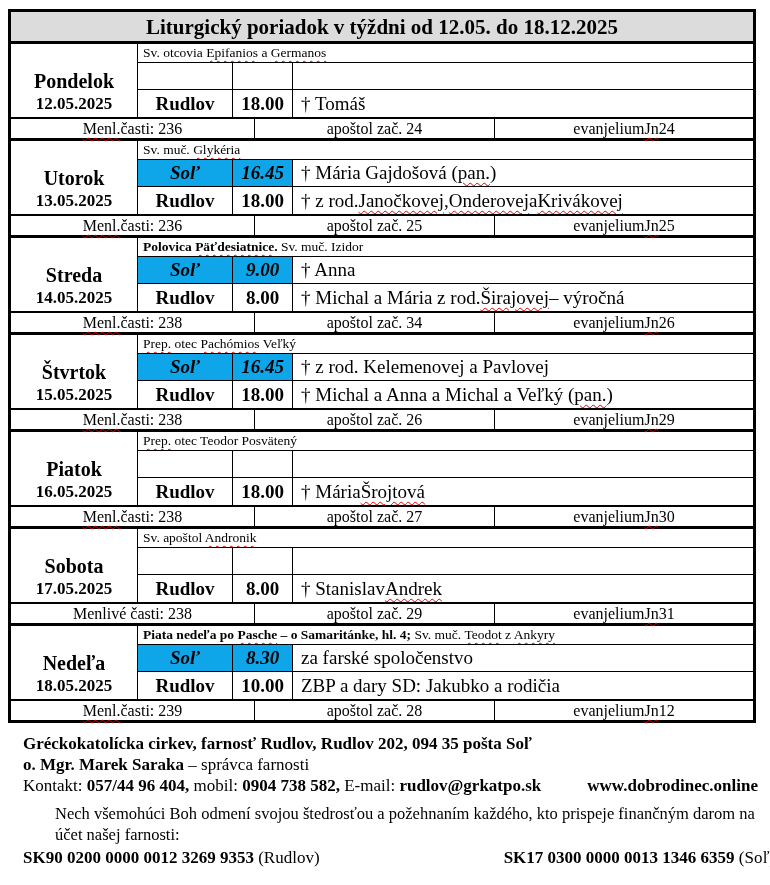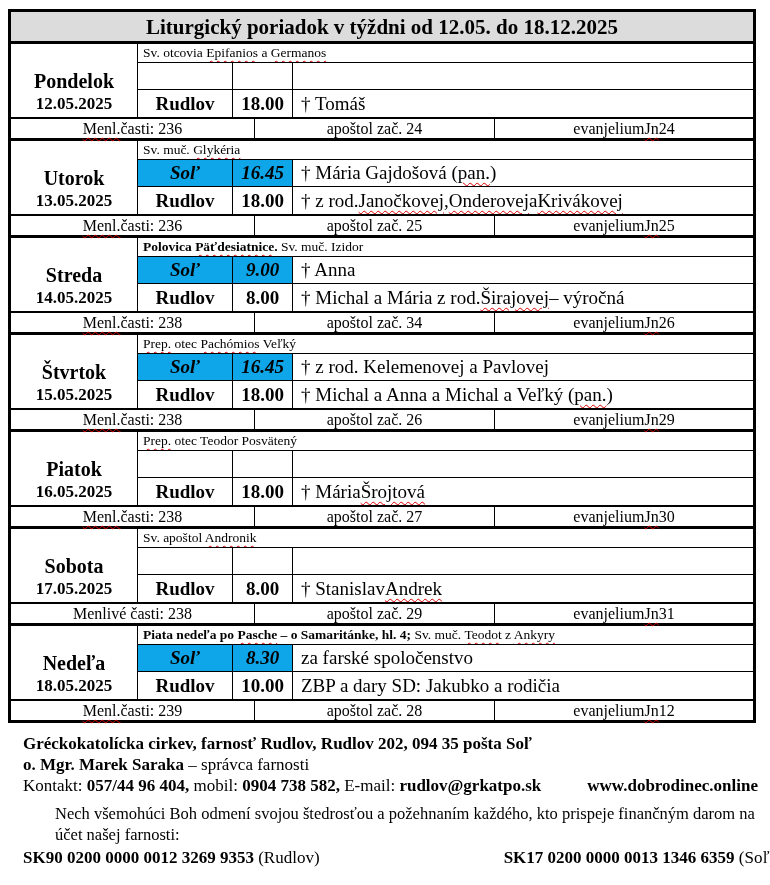--- a/index.html
+++ b/index.html
@@ -365,17 +365,17 @@
 </div>
   </div>
 
   <div class="parish-footer">
     <div class="f-line"><span class="b">Gréckokatolícka cirkev, farnosť Rudlov, Rudlov 202, 094 35 pošta Soľ</span></div>
     <div class="f-line"><span class="b">o. Mgr. Marek Saraka</span><span> – správca farnosti</span></div>
     <div class="f-line"><span>Kontakt: </span><span class="b">057/44 96 404,</span><span> mobil: </span><span class="b">0904 738 582,</span><span> E-mail: </span><span class="b">rudlov@grkatpo.sk</span><span class="b gap">www.dobrodinec.online</span></div>
     <div class="appeal">Nech všemohúci Boh odmení svojou štedrosťou a požehnaním každého, kto prispeje finančným darom na účet našej farnosti:</div>
     <div class="accounts">
       <span><span class="b">SK90 0200 0000 0012 3269 9353</span><span> (Rudlov)</span></span>
-      <span><span class="b">SK17 0200 0000 0013 1346 6359</span><span> (Soľ)</span></span>
+      <span><span class="b">SK17 0300 0000 0013 1346 6359</span><span> (Soľ)</span></span>
     </div>
   </div>
 
 </div>
 
 </body></html>

